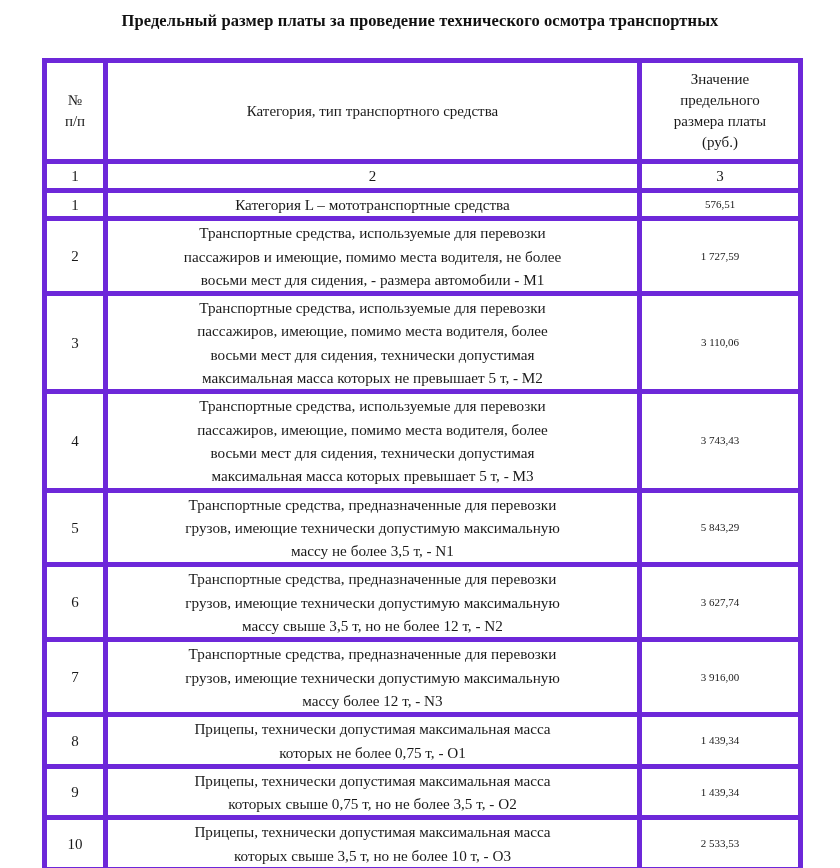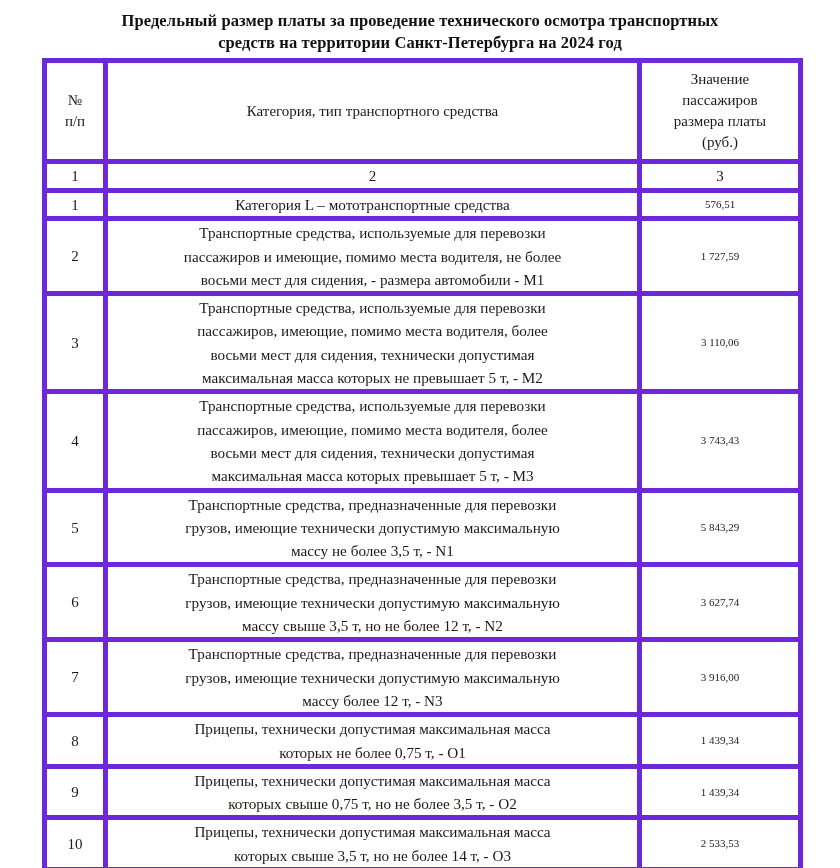--- a/index.html
+++ b/index.html
@@ -106,21 +106,20 @@
     line-height: 21px;
   }
 </style>
 </head>
 <body>
 
 <div class="page">
 
   <div class="doc-title">
     <span class="line">Предельный размер платы за проведение технического осмотра транспортных</span>
-    <span class="line">средств на территории Санкт-Петербурга на 2024 год</span>
   </div>
 
   <div class="table-wrap">
     <table class="rate-table">
       <colgroup>
         <col class="c-num">
         <col class="c-desc">
         <col class="c-value">
       </colgroup>
       <thead>
@@ -128,21 +127,21 @@
           <th class="hdr-num">
             <span class="stack">
               <span>№</span>
               <span>п/п</span>
             </span>
           </th>
           <th class="hdr-desc">Категория, тип транспортного средства</th>
           <th class="hdr-value">
             <span class="stack">
               <span>Значение</span>
-              <span>пассажиров</span>
+              <span>предельного</span>
               <span>размера платы</span>
               <span>(руб.)</span>
             </span>
           </th>
         </tr>
         <tr class="colnum">
           <td>1</td>
           <td>2</td>
           <td>3</td>
         </tr>
@@ -224,21 +223,21 @@
             <td class="cell-desc">
               <span class="ln">Прицепы, технически допустимая максимальная масса</span>
               <span class="ln">которых свыше 0,75 т, но не более 3,5 т, - О2</span>
             </td>
             <td class="cell-value">1 439,34</td>
           </tr>
           <tr>
             <td class="cell-num">10</td>
             <td class="cell-desc">
               <span class="ln">Прицепы, технически допустимая максимальная масса</span>
-              <span class="ln">которых свыше 3,5 т, но не более 14 т, - О3</span>
+              <span class="ln">которых свыше 3,5 т, но не более 10 т, - О3</span>
             </td>
             <td class="cell-value">2 533,53</td>
           </tr>
         </tbody>
     </table>
   </div>
 
 </div>
 
 </body></html>

